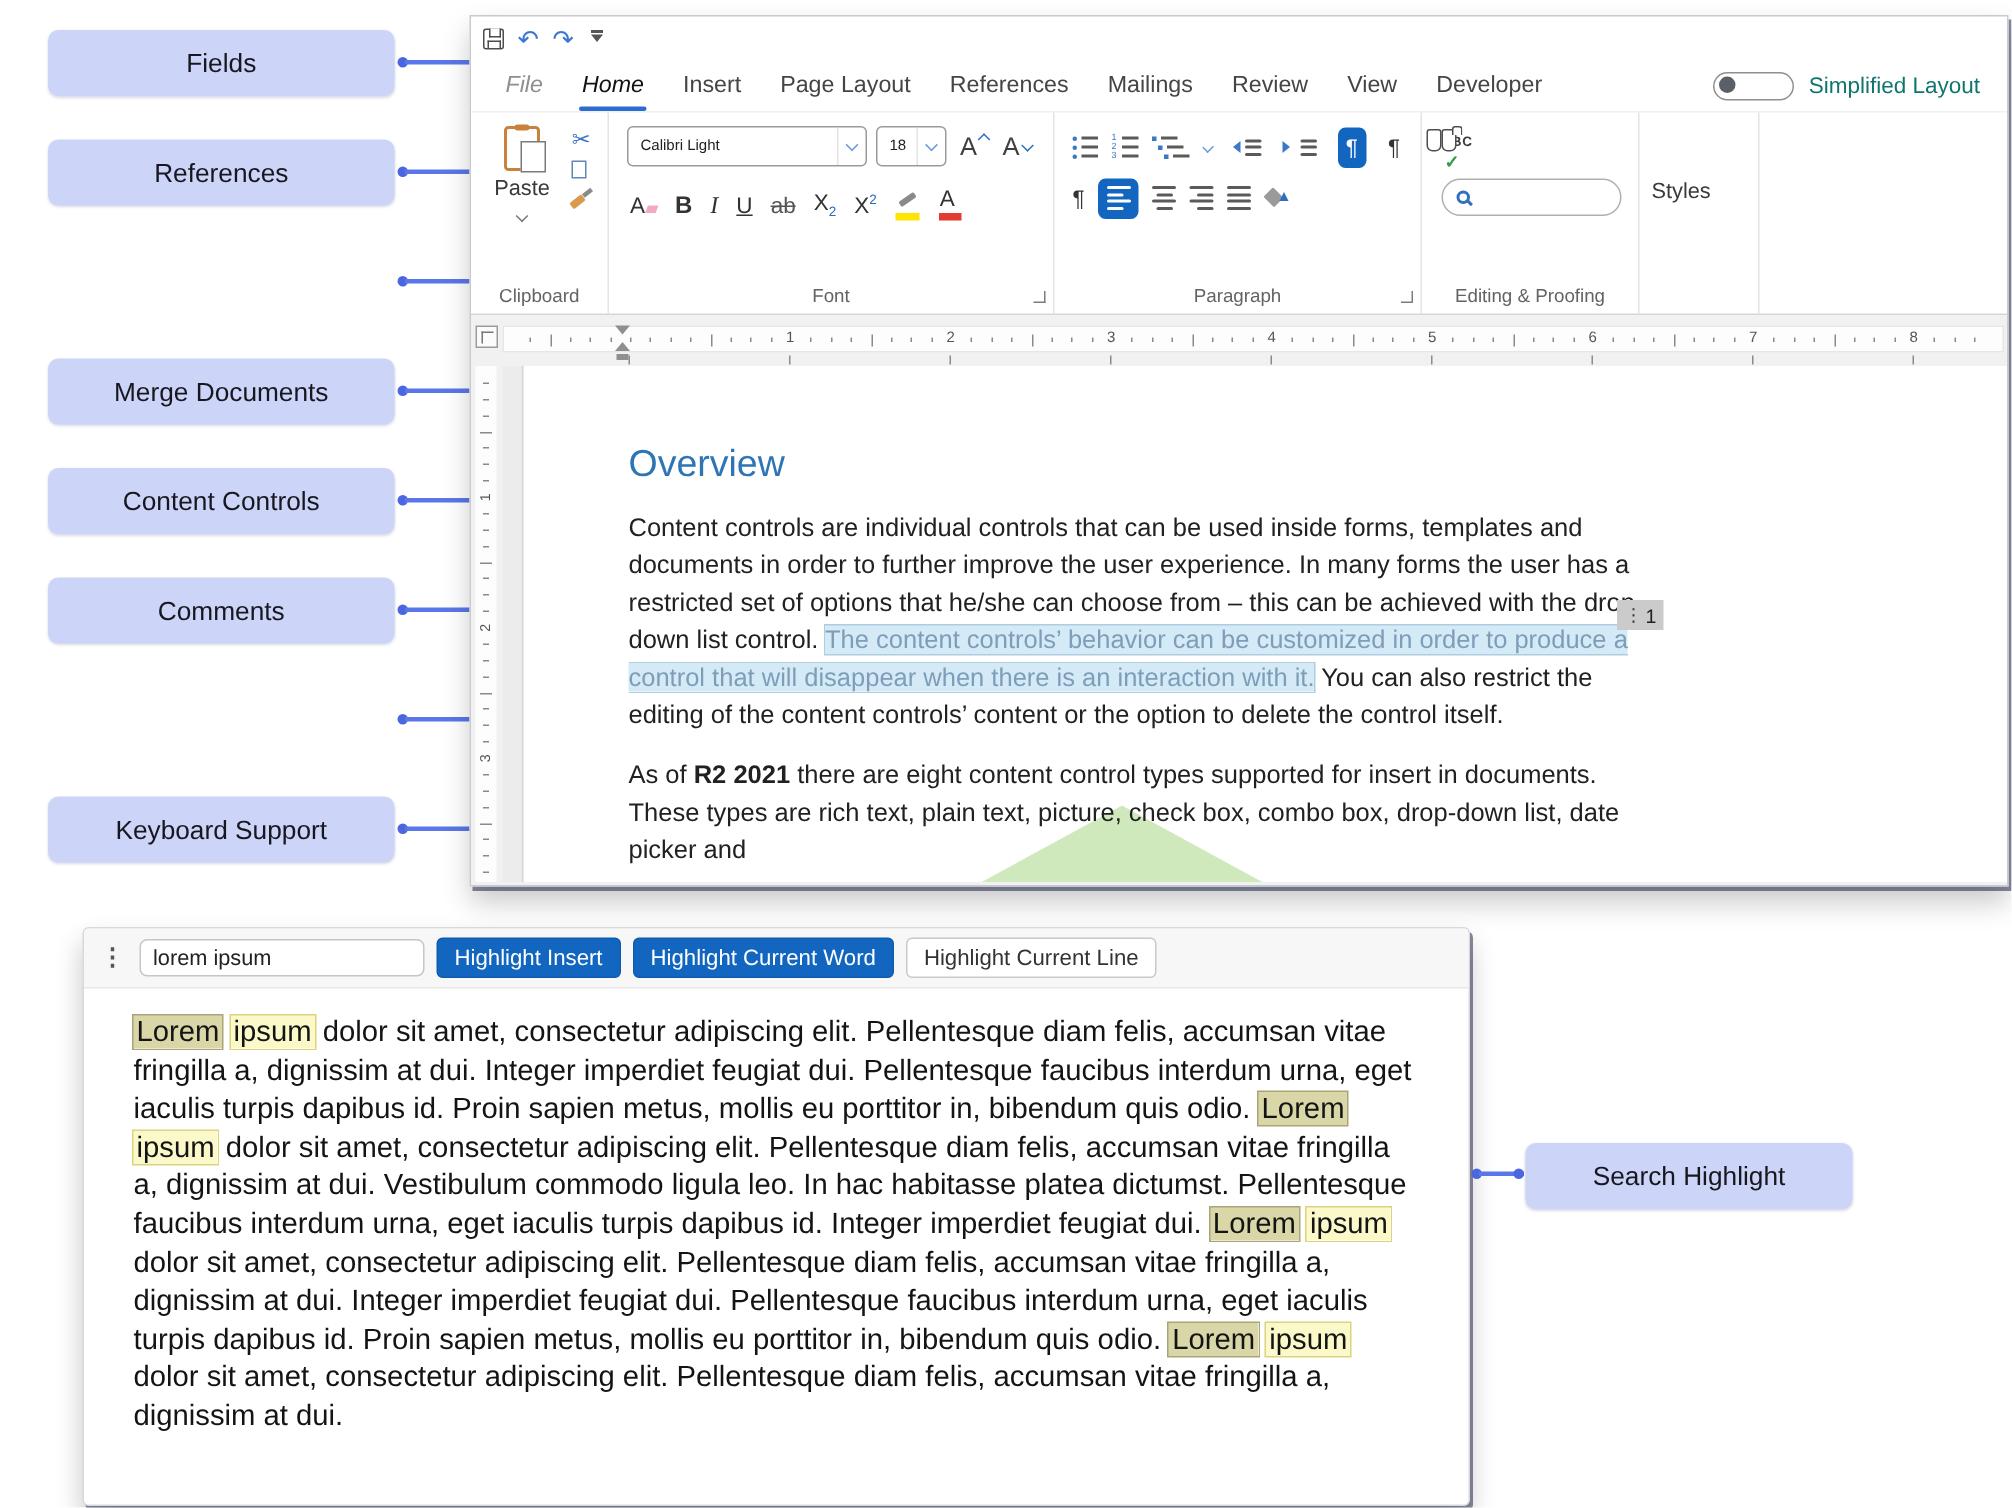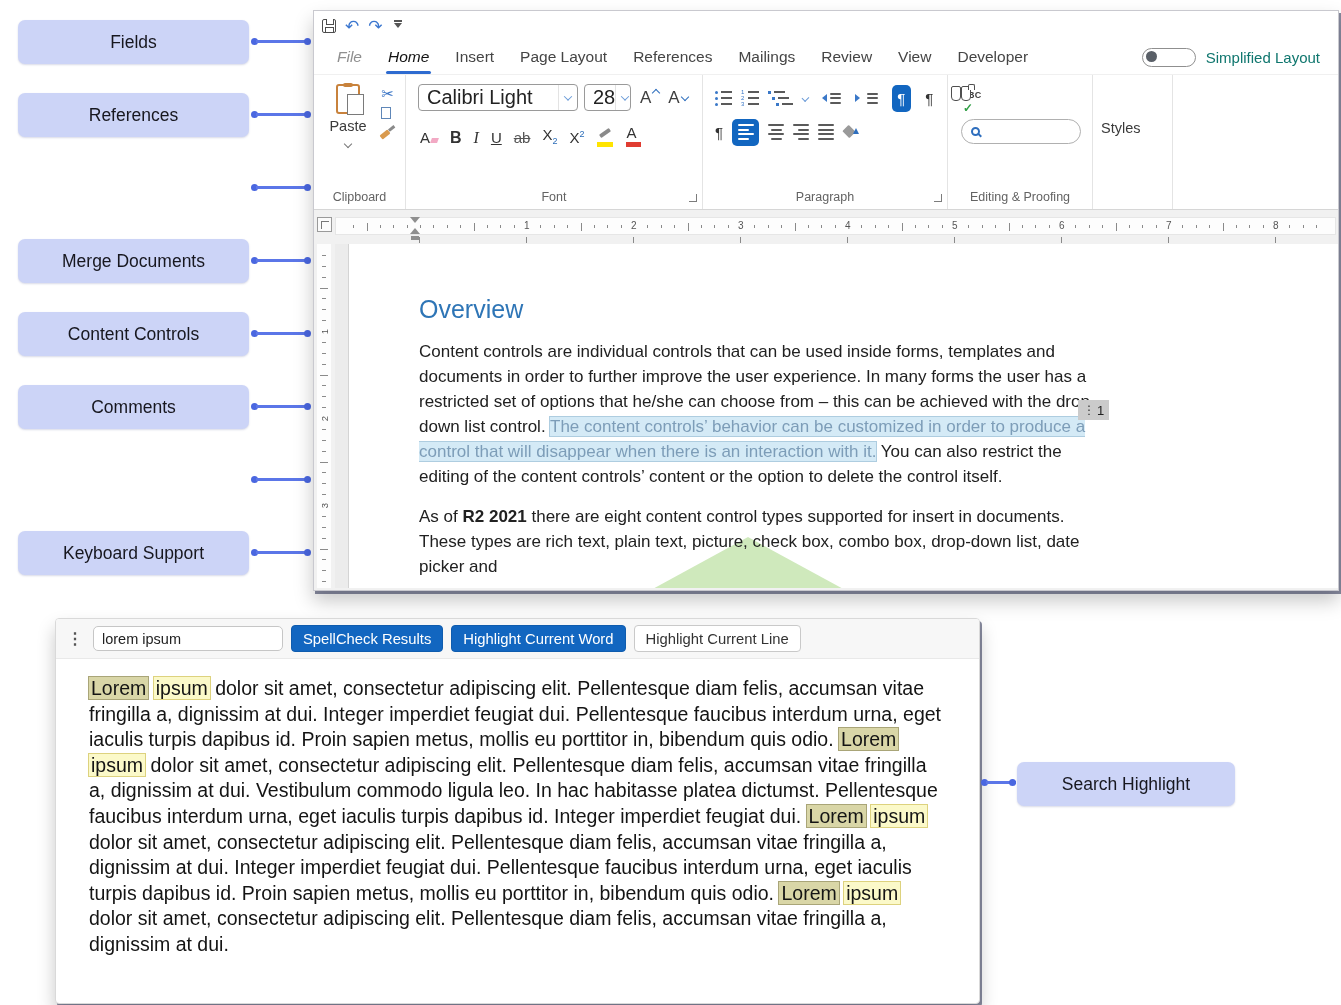--- a/index.html
+++ b/index.html
@@ -1,21 +1,21 @@
 <!DOCTYPE html>
 <html><head>
 <meta charset="utf-8">
 <style>
   * { box-sizing: border-box; margin: 0; padding: 0; }
   html,body { width:1341px; height:1005px; background:#fff; overflow:hidden;
               font-family:"Liberation Sans", sans-serif; }
   body { position:relative; }
 
   
-  .lc-row { position:absolute; left:18px; width:296px; height:44px; }
+  .lc-row { position:absolute; left:32px; width:296px; height:44px; }
   .co-box { position:absolute; left:0; top:0; width:231px; height:44px; background:#ccd4f7;
             border-radius:7px; display:flex; align-items:center; justify-content:center;
             font-size:17.5px; color:#17171f; box-shadow:0 1px 2px rgba(40,50,120,.18); }
   .co-line { position:absolute; left:238px; top:20px; width:50px; height:3px; background:#5b76e8; }
   .co-dot  { position:absolute; top:18px; width:7px; height:7px; border-radius:50%; background:#4a67e0; }
   .co-dot.d1 { left:233px; } .co-dot.d2 { left:286px; }
 
   
   .win { position:absolute; left:313px; top:10px; width:1026px; height:581px; background:#fff;
          border:1px solid #c9c9cf;
@@ -66,21 +66,21 @@
                      border:1.5px solid #5f87b8; background:#fff; z-index:-1; }
   .paint { width:15px; height:14px; position:relative; }
   .paint::before { content:''; position:absolute; left:0; top:7px; width:10px; height:5px; background:#d99a4e;
                    transform:rotate(-38deg); border-radius:1px; }
   .paint::after { content:''; position:absolute; right:0; top:2px; width:7px; height:2.5px; background:#8a8a8a;
                   transform:rotate(-38deg); }
 
   .g-font { width:297px; padding-left:12px; }
   .frow1 { display:flex; align-items:center; gap:6px; }
   .combo { height:27px; border:1px solid #9a9a9a; border-radius:4px; background:#fff;
-           display:flex; align-items:center; padding-left:8px; font-size:20px; color:#222; }
+           display:flex; align-items:center; padding-left:8px; font-size:10px; color:#222; }
   .combo .cvw { margin-left:auto; border-left:1px solid #e3e3e3; align-self:stretch;
                 display:flex; align-items:center; padding:0 6px; }
   .combo .cvw .cv { transform:rotate(45deg) translate(-1px,-1px); border-color:#6a9bd8; }
   .c-name { width:160px; } .c-size { width:47px; }
   .afont { position:relative; font-size:17px; color:#3f3f3f; padding-right:8px; margin-left:3px; }
   .afont::after { content:''; position:absolute; right:0; width:5px; height:5px;
                   border-left:1.7px solid #2f6fbe; border-top:1.7px solid #2f6fbe; }
   .afont.up::after { top:2px; transform:rotate(45deg); }
   .afont.dn::after { top:6px; transform:rotate(225deg); }
   .frow2 { display:flex; align-items:flex-end; gap:12px; margin-top:14px; padding-left:2px; font-size:15px; color:#333; }
@@ -311,21 +311,21 @@
 
     <div class="rgroup g-font">
       <div class="frow1">
         <div class="combo c-name">
           <span>Calibri Light</span>
           <span class="cvw">
               <span class="cv"></span>
             </span>
         </div>
         <div class="combo c-size">
-          <span>28</span>
+          <span>18</span>
           <span class="cvw">
               <span class="cv"></span>
             </span>
         </div>
         <span class="afont up">A</span>
         <span class="afont dn">A</span>
       </div>
       <div class="frow2">
         <span class="clearfmt">A</span>
         <span class="b-bold">B</span>
@@ -593,21 +593,21 @@
       </span>
     </div>
   </div>
 </div>
 
 <div class="panel">
   <div class="ptoolbar">
     <span class="drag">⋮</span>
     <input class="pinput" value="lorem ipsum" style="">
     <span style="display:flex;gap:8px;">
-        <button class="hl-btn on">SpellCheck Results</button>
+        <button class="hl-btn on">Highlight Insert</button>
         <button class="hl-btn on">Highlight Current Word</button>
         <button class="hl-btn off">Highlight Current Line</button>
       </span>
   </div>
   <div class="pbody"><span class="hl-cur">Lorem</span><span> </span><span class="hl-res">ipsum</span><span> dolor sit amet, consectetur adipiscing elit. Pellentesque diam felis, accumsan vitae fringilla a, dignissim at dui.  Integer imperdiet feugiat dui. Pellentesque faucibus interdum urna, eget iaculis turpis dapibus id. Proin sapien metus, mollis eu porttitor in, bibendum quis odio. </span><span class="hl-cur">Lorem</span><span> </span><span class="hl-res">ipsum</span><span> dolor sit amet, consectetur adipiscing elit. Pellentesque diam felis, accumsan vitae fringilla a, dignissim at dui. Vestibulum commodo ligula leo. In hac habitasse platea dictumst. Pellentesque faucibus interdum urna, eget iaculis turpis dapibus id. Integer imperdiet feugiat dui. </span><span class="hl-cur">Lorem</span><span> </span><span class="hl-res">ipsum</span><span> dolor sit amet, consectetur adipiscing elit. Pellentesque diam felis, accumsan vitae fringilla a, dignissim at dui.  Integer imperdiet feugiat dui. Pellentesque faucibus interdum urna, eget iaculis turpis dapibus id. Proin sapien metus, mollis eu porttitor in, bibendum quis odio. </span><span class="hl-cur">Lorem</span><span> </span><span class="hl-res">ipsum</span><span> dolor sit amet, consectetur adipiscing elit. Pellentesque diam felis, accumsan vitae fringilla a, dignissim at dui.</span></div>
 </div>
 
 <span class="rc-dot d1"></span>
 <span class="rc-line"></span>
 <span class="rc-dot d2"></span>

